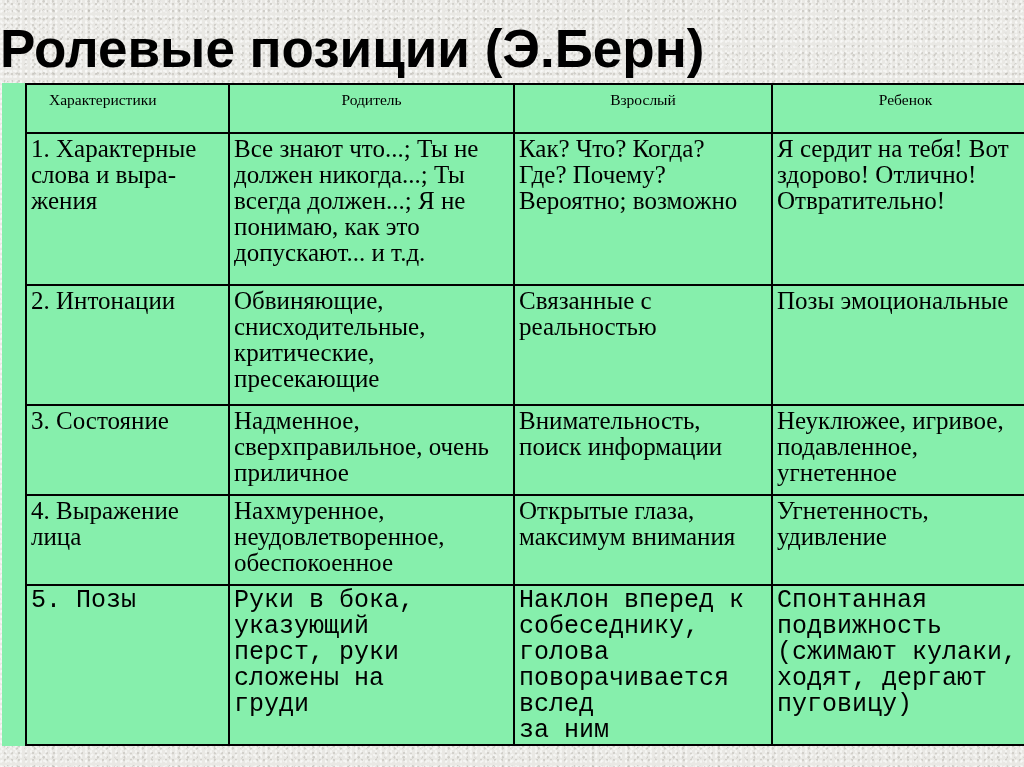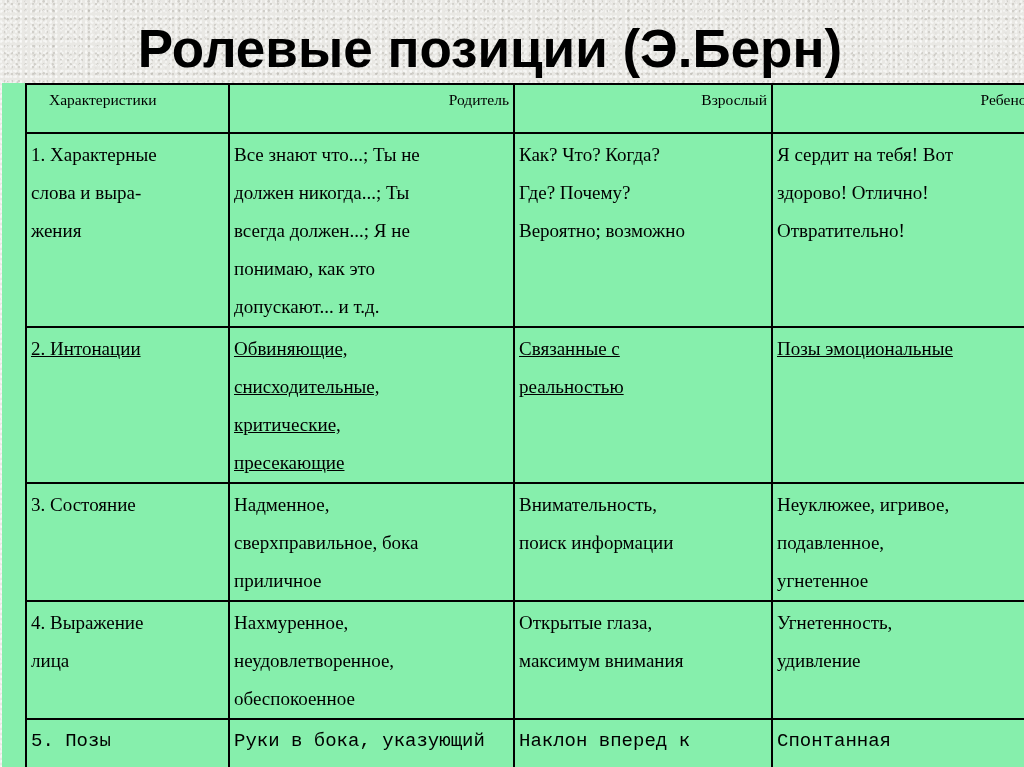--- a/index.html
+++ b/index.html
@@ -19,21 +19,20 @@
         radial-gradient(circle at 85% 15%, rgba(170,168,160,0.4) 0 1px, transparent 1.5px);
       background-size: 5px 5px, 7px 7px, 6px 6px, 9px 9px;
       font-family: "Liberation Serif", "DejaVu Serif", serif;
       color: #000;
     }
     .slide-title {
       position: absolute;
       left: 0;
       top: 14px;
       width: 980px;
-      text-align: center;
       font-family: "Liberation Sans", "DejaVu Sans", sans-serif;
       font-weight: bold;
       font-size: 53px;
       line-height: 70px;
       letter-spacing: 0px;
       color: #000;
     }
     .table-wrap {
       position: absolute;
       left: 2px;
@@ -57,37 +56,37 @@
       overflow: hidden;
     }
     table.roles tr > :last-child {
       border-right: none;
     }
     table.roles th {
       font-size: 15.5px;
       line-height: 20px;
       padding-top: 5px;
       height: 42px;
-      text-align: right;
+      text-align: center;
     }
     table.roles th.col-char {
       text-align: left;
       padding-left: 22px;
     }
     table.roles td {
-      font-size: 19px;
-      line-height: 38px;
+      font-size: 25px;
+      line-height: 26px;
       white-space: pre-line;
     }
     col.c1 { width: 203px; }
     col.c2 { width: 285px; }
     col.c3 { width: 258px; }
     col.c4 { width: 266px; }
     tr.r1 td { height: 148px; }
-    tr.r2 td { height: 116px; text-decoration: underline; }
+    tr.r2 td { height: 116px; }
     tr.r3 td { height: 86px; margin-top: 16px; }
     tr.r4 td { height: 86px; margin-top: 32px; }
     tr.r5 td { height: 146px; font-family: Liberation Mono, monospace; }
   </style>
 </head>
 <body>
 
 <div class="slide-title">Ролевые позиции (Э.Берн)</div>
 
 <div class="table-wrap">
@@ -129,21 +128,21 @@
 снисходительные,
 критические,
 пресекающие</td>
         <td>Связанные с
 реальностью</td>
         <td>Позы эмоциональные</td>
       </tr>
       <tr class="r3">
         <td>3. Состояние</td>
         <td>Надменное,
-сверхправильное, бока
+сверхправильное, очень
 приличное</td>
         <td>Внимательность,
 поиск информации</td>
         <td>Неуклюжее, игривое,
 подавленное,
 угнетенное</td>
       </tr>
       <tr class="r4">
         <td>4. Выражение
 лица</td>

